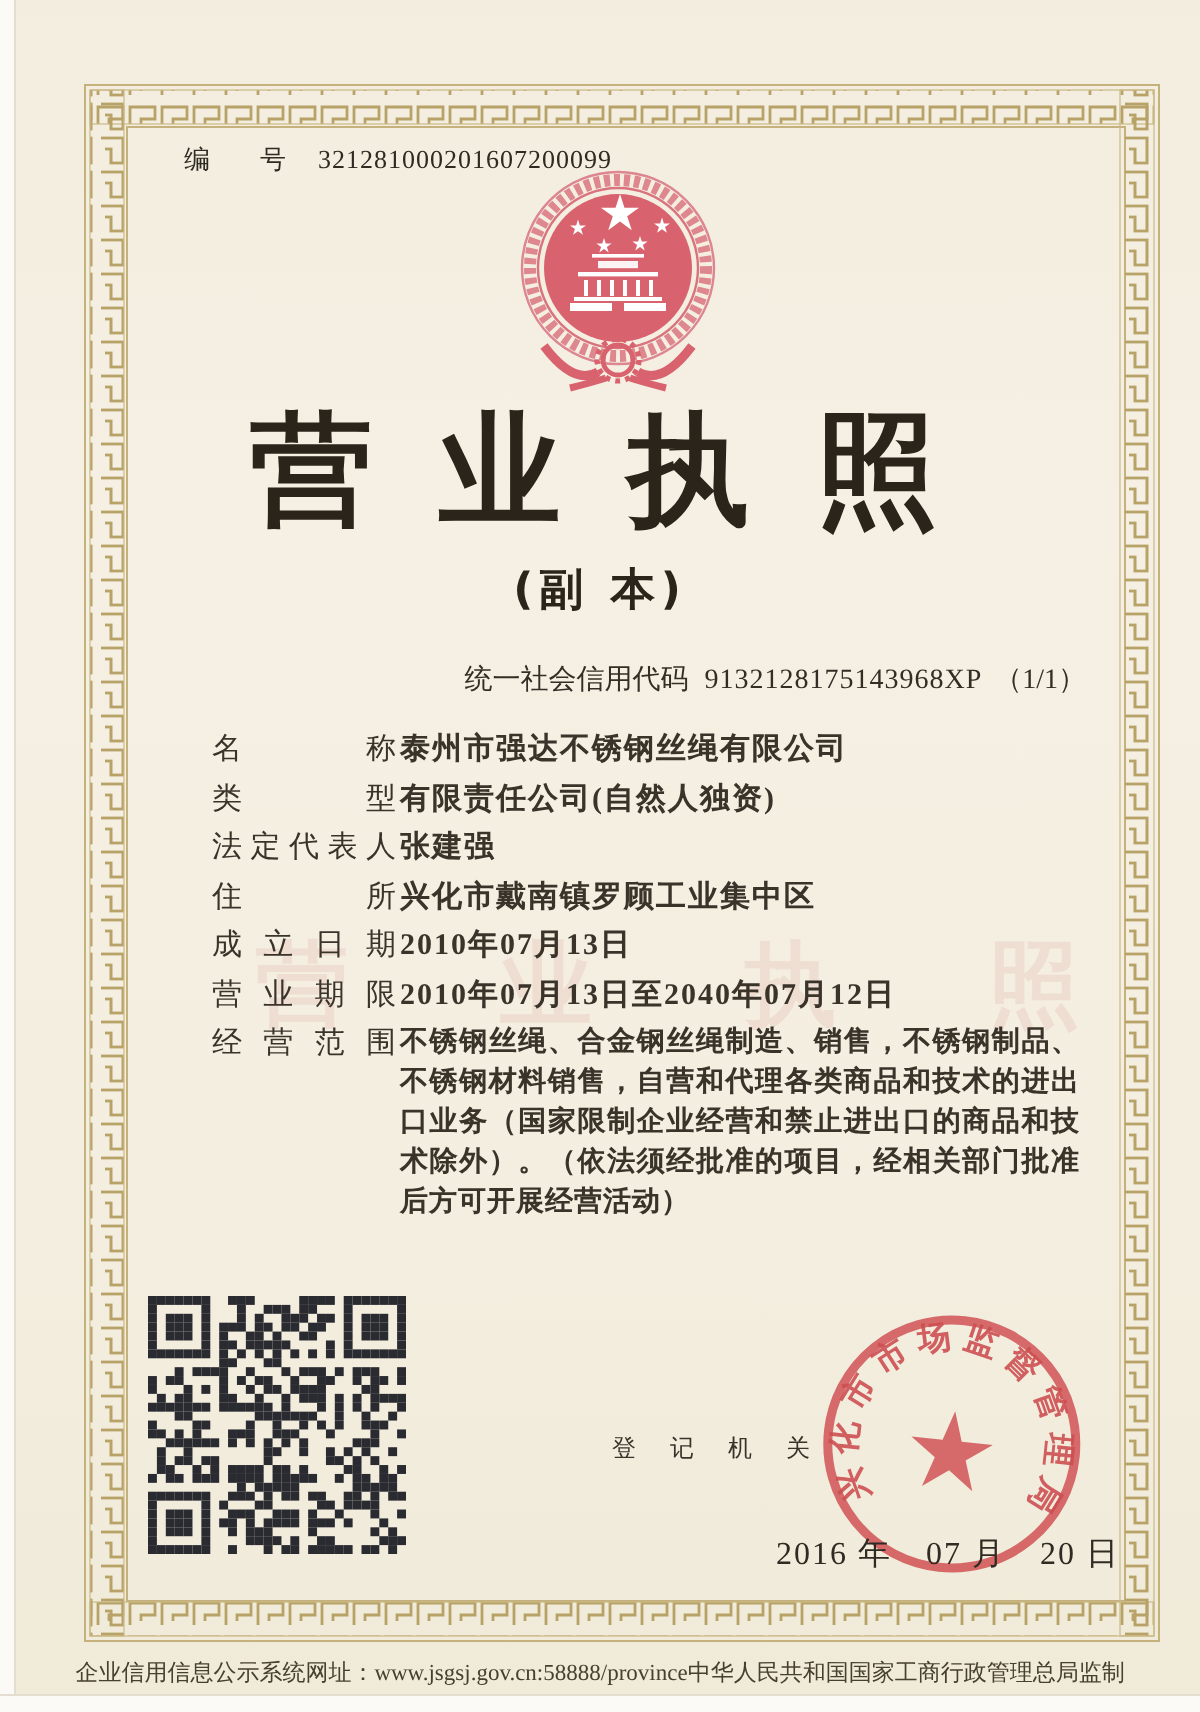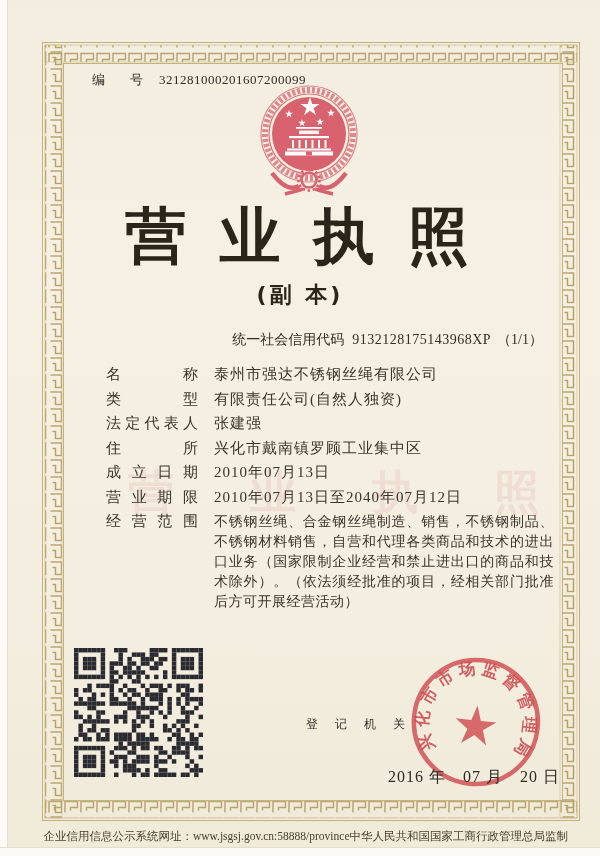--- a/index.html
+++ b/index.html
@@ -30,33 +30,33 @@
   .credit-line .code{margin-left:8px;letter-spacing:.5px;text-align:right;}
   .credit-line .pages{margin-left:6px;}
   .fields{position:absolute;left:106px;top:365px;width:452px;}
   .field-row{display:flex;align-items:flex-start;height:24.5px;font-size:15px;}
   .field-row.scope{height:auto;}
   .flabel{
     display:inline-block;width:92px;min-width:92px;
     text-align:justify;text-align-last:justify;
     color:#39332a;letter-spacing:0;
   }
-  .fvalue{margin-left:16px;letter-spacing:1px;color:#39332a;white-space:nowrap;}
+  .fvalue{margin-left:2px;letter-spacing:1px;color:#39332a;white-space:nowrap;font-weight:bold;}
   .fvalue.wrap{white-space:normal;width:340px;font-size:14px;line-height:20px;letter-spacing:.5px;text-align:justify;}
   .watermark{
     position:absolute;left:128px;top:462px;font-size:46px;font-weight:900;
     font-family:"DejaVu Sans","Liberation Sans",sans-serif;
     letter-spacing:30px;color:rgba(208,130,120,0.15);white-space:nowrap;pointer-events:none;
   }
   .qr{position:absolute;left:74px;top:648px;width:129px;height:129px;}
   .reg-label{position:absolute;left:306px;top:716px;font-size:12px;letter-spacing:7px;color:#39332a;white-space:nowrap;}
   .seal{position:absolute;left:400px;top:645px;transform:rotate(6deg);opacity:.88;}
   .issue-date{position:absolute;left:388px;top:767px;font-size:16px;letter-spacing:1px;color:#2f2a22;white-space:nowrap;}
   .footer{
-    position:absolute;left:32px;right:32px;top:829px;display:flex;justify-content:flex-end;
+    position:absolute;left:32px;right:32px;top:829px;display:flex;justify-content:center;
     font-size:11.5px;color:#46402f;white-space:nowrap;
   }
 </style>
 </head>
 <body>
 
 <div class="page">
 
   <svg class="frame-svg" width="600" height="856" aria-hidden="true">
     <defs>

